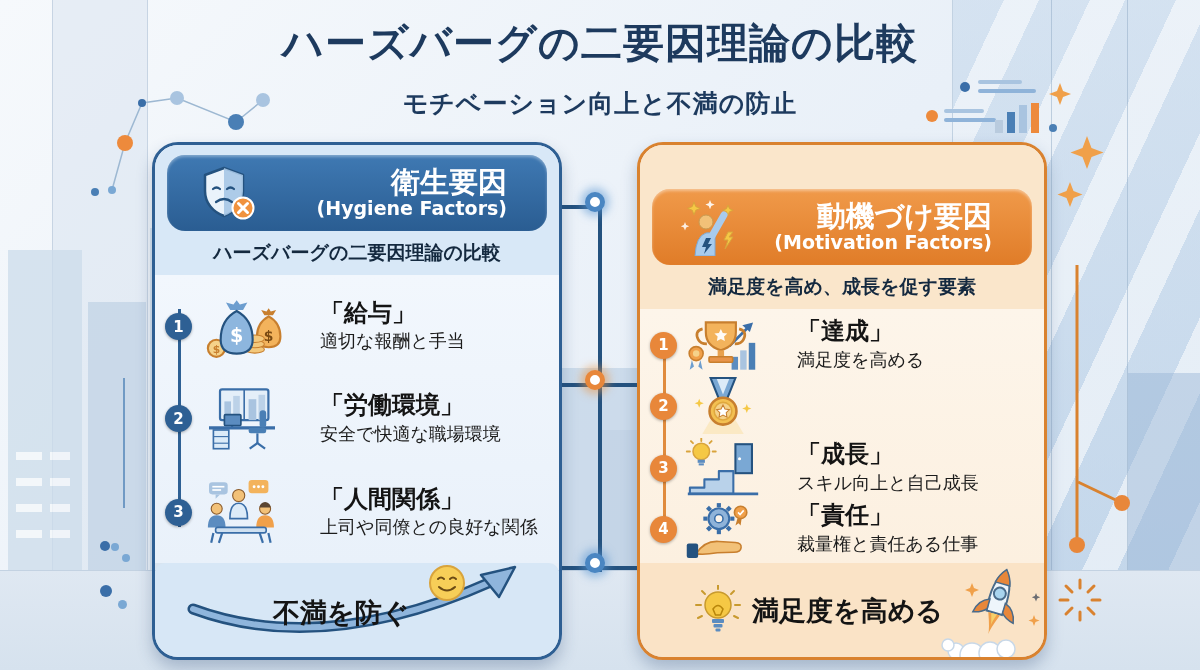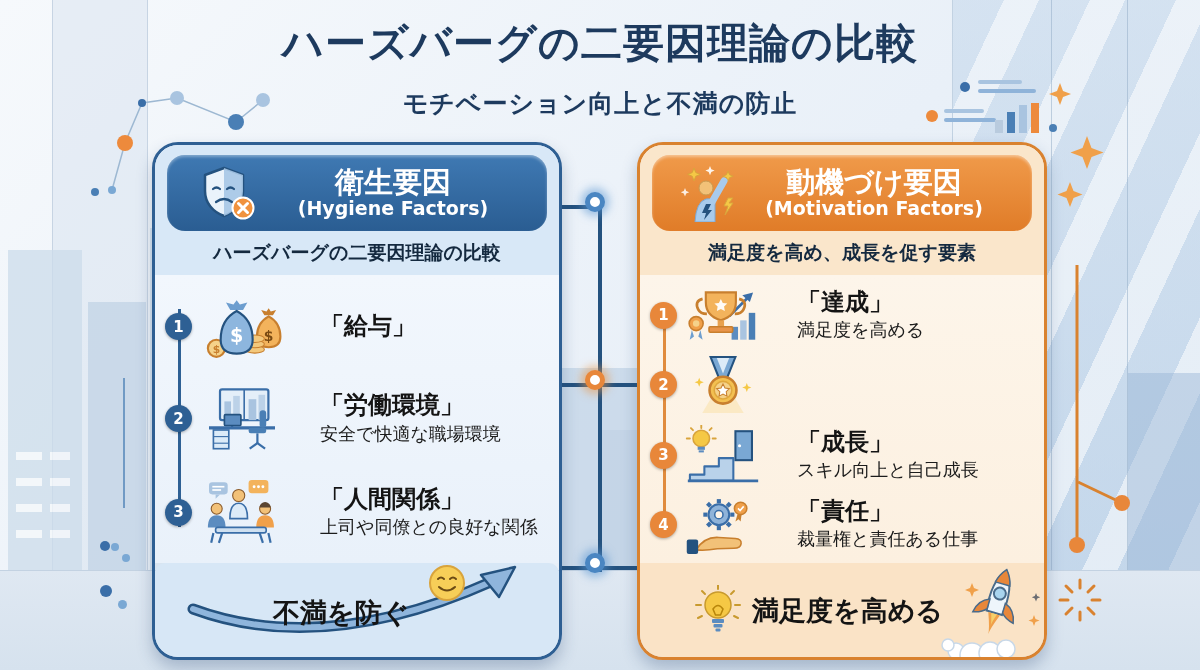--- a/index.html
+++ b/index.html
@@ -39,22 +39,22 @@
            display:flex; flex-direction:column; overflow:hidden; z-index:5;
            box-shadow:0 8px 16px rgba(40,70,110,.28); }
   .panel.left  { left:152px; border:3px solid #2e5f93; }
   .panel.right { left:637px; border:3px solid #d9822f; }
 
   .panel-head { padding:10px 12px 2px; }
   .panel.left  .panel-head { background:#d8e8f7; }
   .panel.right .panel-head { background:#fae6cb; }
   .pill { display:flex; align-items:center; border-radius:18px; padding:5px 12px; min-height:76px; }
   .panel.left  .pill { background:linear-gradient(180deg,#3f79b3,#2a5d92); box-shadow:inset 0 2px 3px rgba(255,255,255,.35); }
-  .panel.right .pill { background:linear-gradient(180deg,#f09a4a,#e07c28); box-shadow:inset 0 2px 3px rgba(255,255,255,.4); }
-  .pill-text { flex:1; text-align:center; color:#fff; line-height:1.08; padding-right:28px; }
+  .panel.right .pill { background:linear-gradient(180deg,#f09a4a,#e07c28); box-shadow:inset 0 2px 3px rgba(255,255,255,.4);margin-top:34px; }
+  .pill-text { flex:1; text-align:right; color:#fff; line-height:1.08; padding-right:28px; }
   .pill-title { font-size:29px; font-weight:bold; }
   .pill-en { font-size:19px; font-weight:bold; }
 
   .panel-sub { text-align:center; font-size:19px; font-weight:bold; color:#14293f; padding:7px 0 9px; }
   .panel.left  .panel-sub { background:#d8e8f7; }
   .panel.right .panel-sub { background:#fae6cb; }
 
   .items { position:relative; flex:1; display:flex; flex-direction:column; justify-content:space-around; padding:6px 10px 4px 12px; }
   .panel.left  .items { background:linear-gradient(180deg,#f2f7fd,#e9f1fa); }
   .panel.right .items { background:linear-gradient(180deg,#fdf5ea,#fcf0e0); }
@@ -224,20 +224,21 @@
               <ellipse cx="48" cy="46" rx="9" ry="3.5" fill="#f3c87c" stroke="#c87f2e"></ellipse>
               <ellipse cx="48" cy="41" rx="9" ry="3.5" fill="#f3c87c" stroke="#c87f2e"></ellipse>
             </g>
             <path d="M25 14 h12 l4 -7 -7 2 -3 -4 -3 4 -7 -2 z" fill="#6d9ecf"></path>
             <path d="M31 15 q-15 8 -15 27 q0 13 15 13 q15 0 15 -13 q0 -19 -15 -27 z" fill="#8db6de" stroke="#24527f" stroke-width="2"></path>
             <text x="31" y="44" font-size="18" fill="#ffffff" text-anchor="middle" font-weight="bold">$</text>
           </svg>
         </span>
         <span class="item-text">
           <div class="item-title">「給与」</div>
+          <div class="item-desc">適切な報酬と手当</div>
         </span>
       </div>
 
       <div class="item">
         <span class="num">2</span>
         <span class="item-icon">
           <svg width="80" height="66" viewBox="0 0 72 60">
             <rect x="16" y="3" width="44" height="28" rx="2" fill="#e4eff9" stroke="#3a6ea8" stroke-width="2"></rect>
             <line x1="38" y1="3" x2="38" y2="31" stroke="#3a6ea8" stroke-width="1.5"></line>
             <rect x="20" y="14" width="6" height="17" fill="#a9c4e0"></rect>

